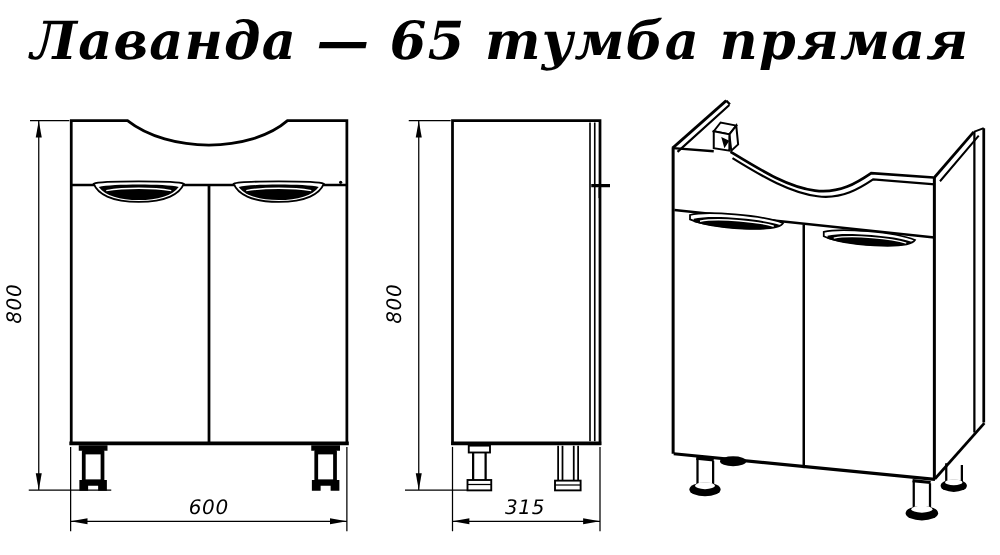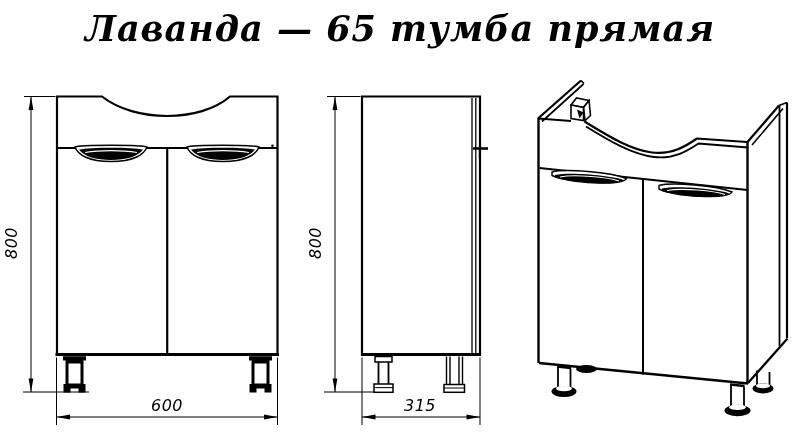--- a/index.html
+++ b/index.html
@@ -10,21 +10,21 @@
     overflow:hidden;
     font-family:"DejaVu Sans",sans-serif;
   }
   .drawing-title{
     position:absolute;
     top:8px;left:0;width:100%;
     text-align:center;
     font-family:"DejaVu Serif",serif;
     font-style:italic;
     font-weight:700;
-    font-size:35px;
+    font-size:42px;
     letter-spacing:1px;
     color:#000;
     white-space:nowrap;
   }
   svg{position:absolute;left:0;top:0;}
   .ln{stroke:#000;fill:none;stroke-linecap:butt;}
   .dim{stroke:#000;stroke-width:1;fill:none;}
   .dim-text{
     font-family:"DejaVu Sans",sans-serif;
     font-style:italic;

